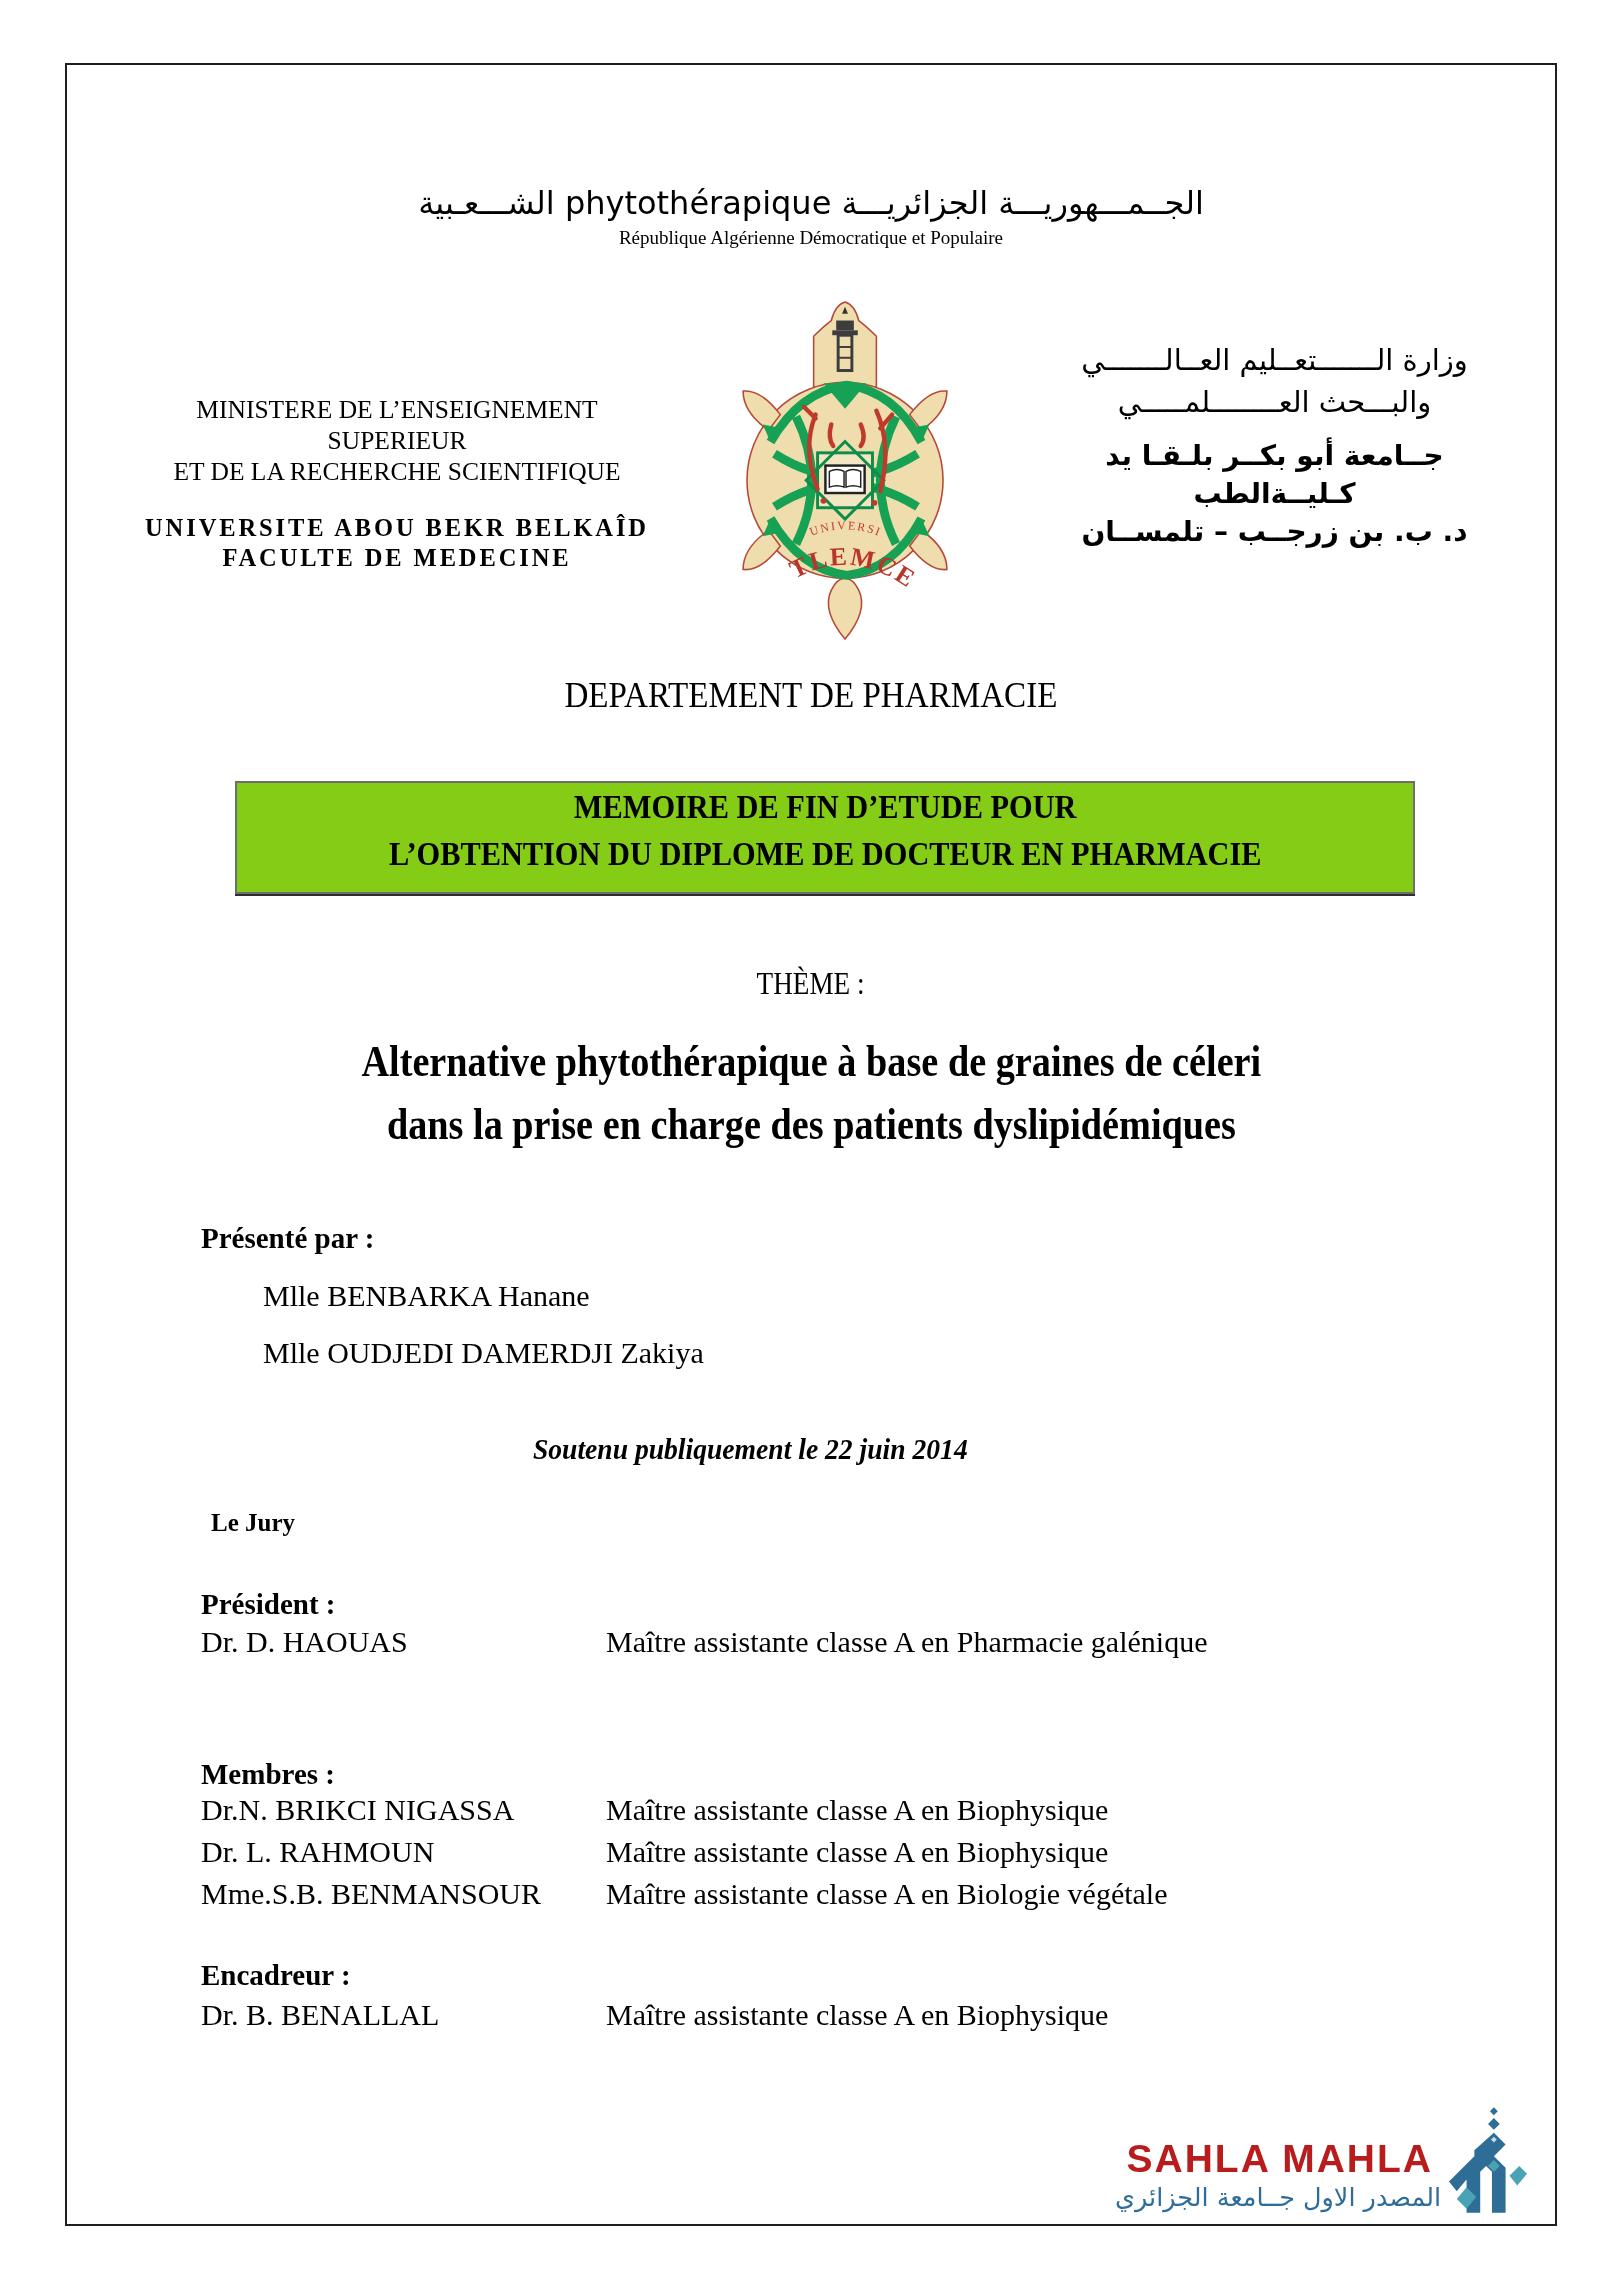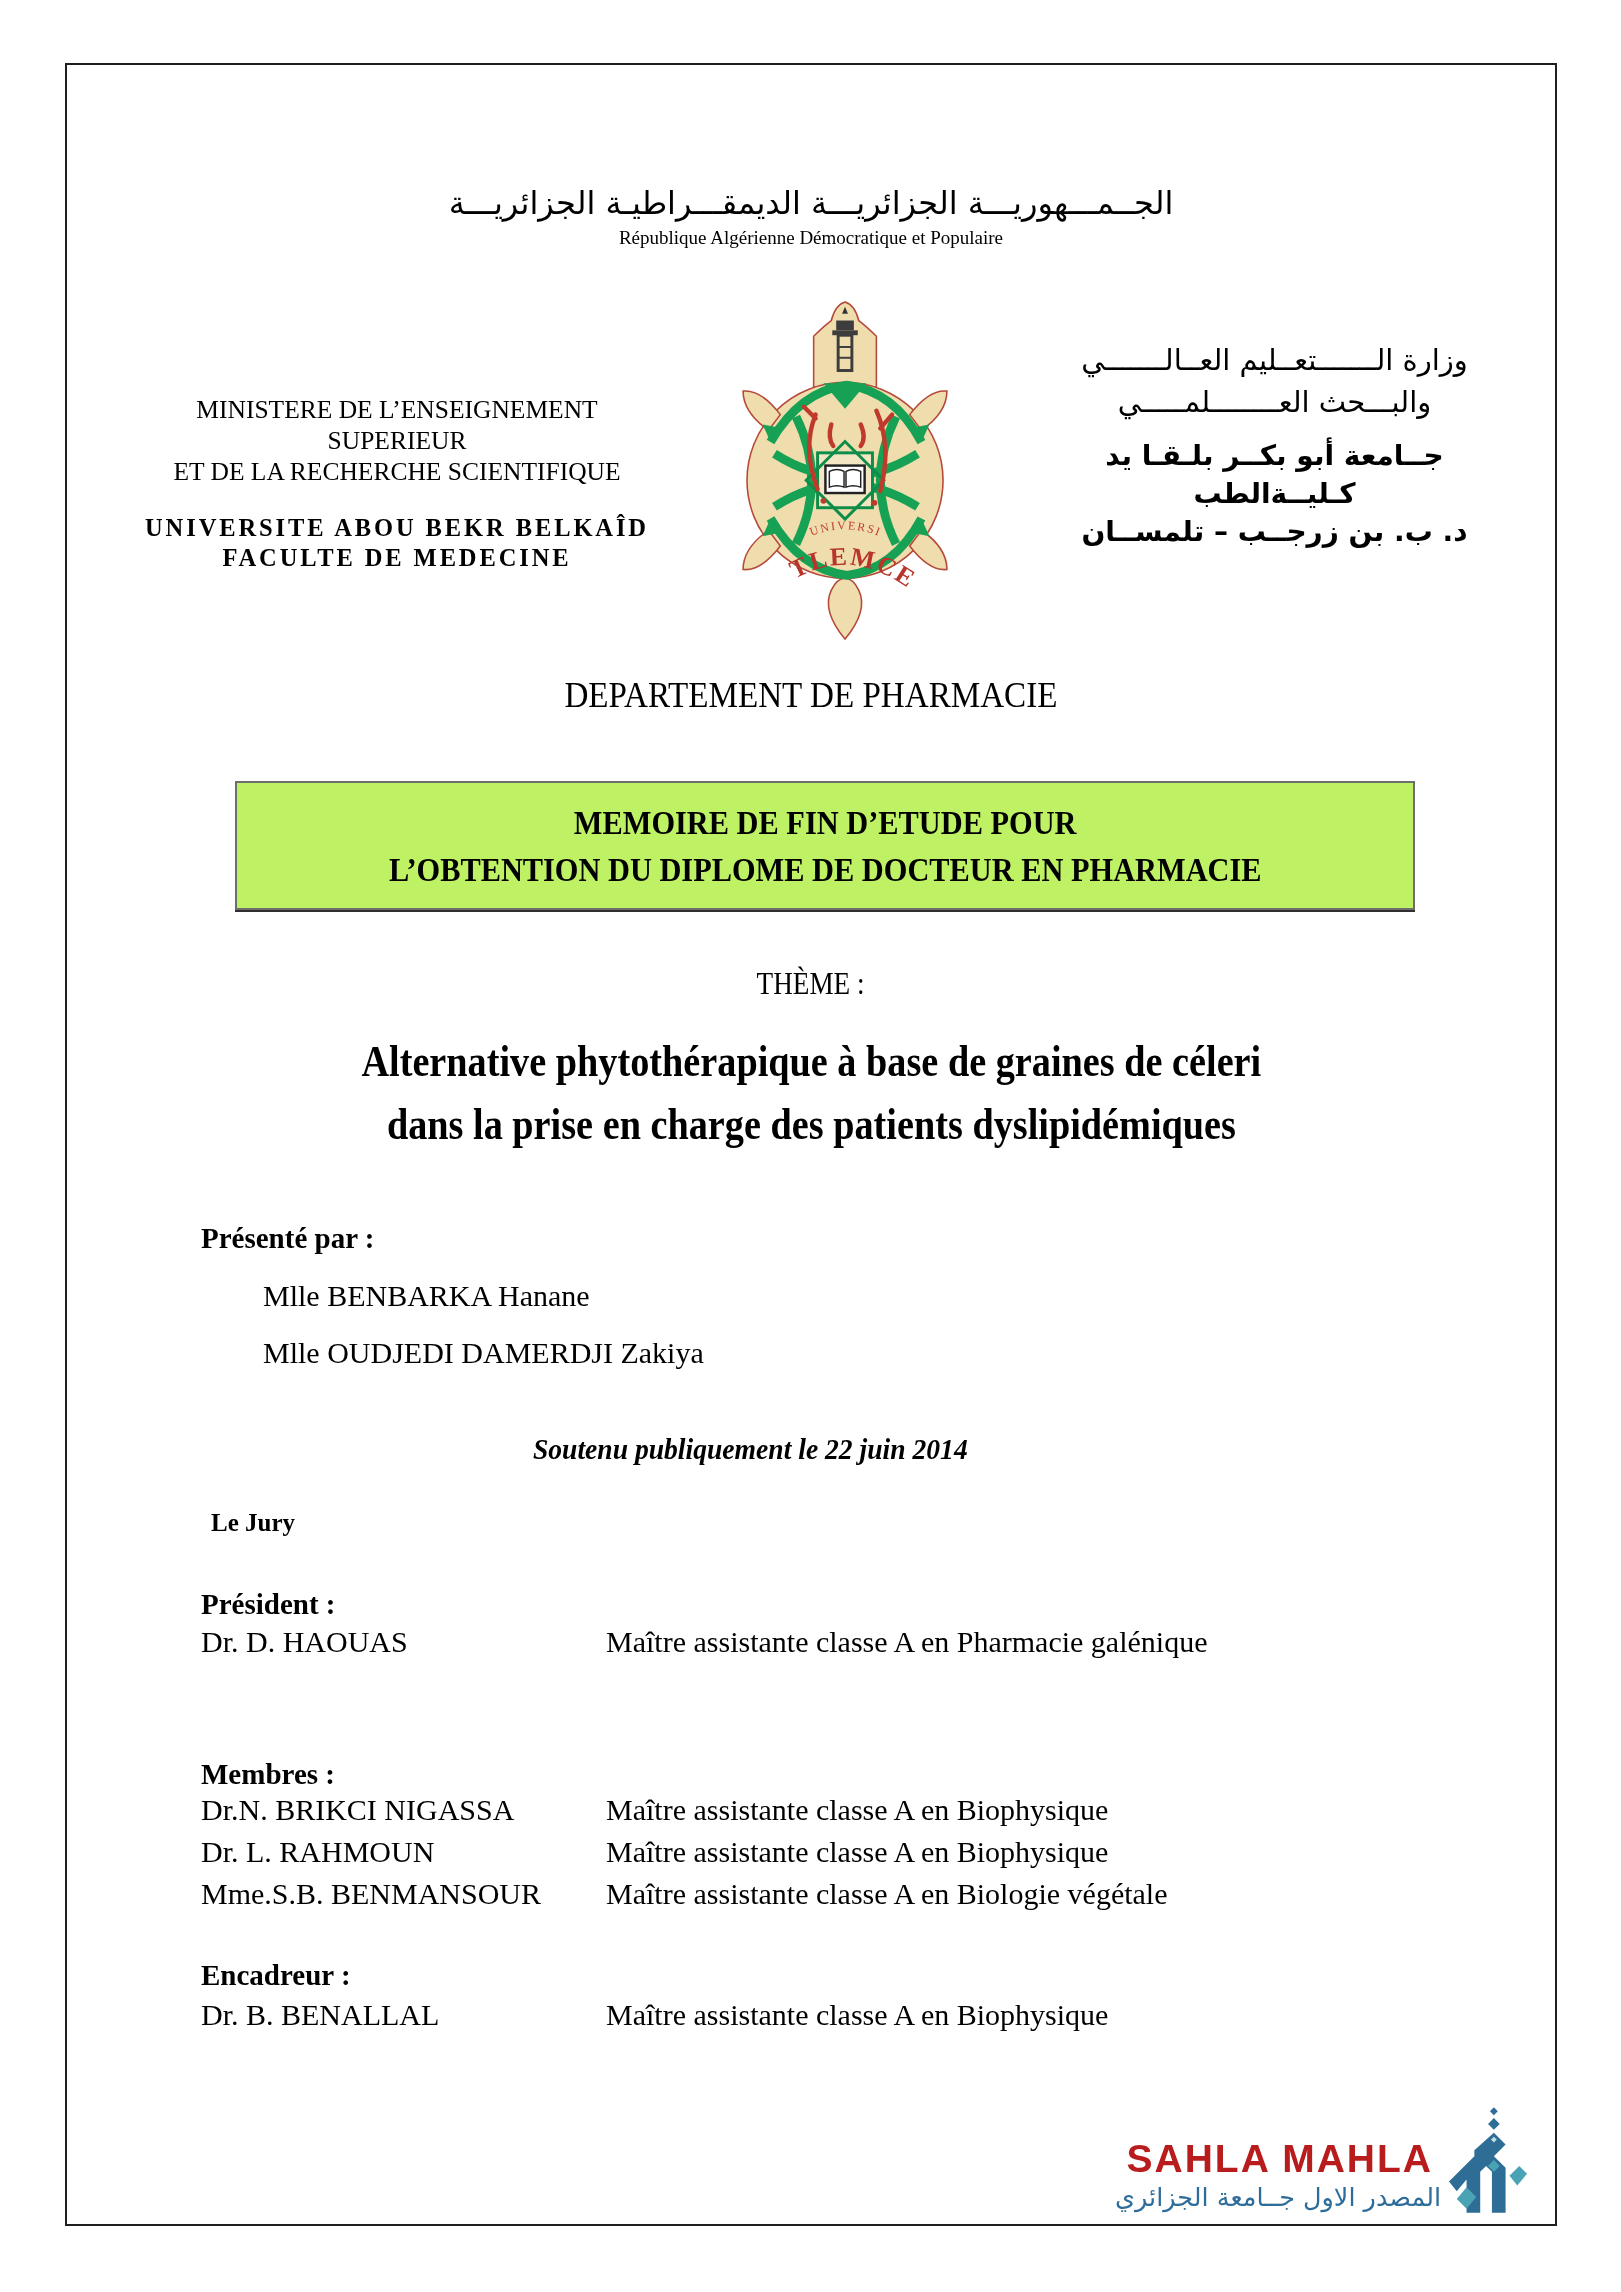--- a/index.html
+++ b/index.html
@@ -20,22 +20,22 @@
   .left-block .sm { font-size:25.5px; line-height:31px; }
   .left-block .bd { font-size:24.5px; line-height:30px; font-weight:bold; letter-spacing:2.9px; font-variant:small-caps; }
   .left-gap { height:25.5px; }
   .right-block  { left:1000px; top:339px; width:549px; }
   .right-block .rl { font-size:29px; line-height:42px; }
   .right-block .rb { font-size:28px; line-height:38px; font-weight:bold; }
   .right-gap { height:13.7px; }
   .department { left:65px; top:674px; width:1492px; font-size:36px; }
   .memo-box {
     left:235px; top:781px; width:1176px; height:108px;
-    background:#bef264; border:2px solid #6e6e6e; box-shadow:0 2px 0 #2f2f2f;
-    padding-top:17px;
+    background:#84cc16; border:2px solid #6e6e6e; box-shadow:0 2px 0 #2f2f2f;
+    padding-top:1px;
   }
   .memo-box .ln { font-size:33px; font-weight:bold; line-height:47px; text-align:center; }
   .theme  { left:65px; top:965px; width:1492px; font-size:32px; }
   .title-block { left:65px; top:1026px; width:1492px; }
   .title-block .tl { font-size:45px; font-weight:bold; line-height:55px; text-align:center;margin-top:8px; }
   .presente { left:201px; top:1222px; font-size:29px; font-weight:bold; }
   .student  { left:263px; font-size:30px; }
   .soutenu  { left:98px; top:1432px; width:1304px; font-size:30px; font-weight:bold; font-style:italic; }
   .jury-head { left:211px; top:1509px; font-size:25px; font-weight:bold; }
   .jlabel { left:201px; font-size:29px; font-weight:bold; }
@@ -47,21 +47,21 @@
     letter-spacing:2px; }
   .brand-tag  { left:961px; top:2182px; width:480px; text-align:right; font-size:25.5px; }
 </style>
 </head>
 <body>
 
 <div class="page">
 
   <div class="abs frame"></div>
 
-  <div class="abs ctr ar top-arabic">الجــمـــهوريـــة الجزائريـــة الديمقـــراطيـة الجزائريـــة</div>
+  <div class="abs ctr ar top-arabic">الجــمـــهوريـــة الجزائريـــة phytothérapique الشـــعـبية</div>
   <div class="abs ctr top-french">République Algérienne Démocratique et Populaire</div>
 
   <div class="abs ctr left-block">
     <div class="sm">MINISTERE DE L’ENSEIGNEMENT</div>
     <div class="sm">SUPERIEUR</div>
     <div class="sm">ET DE LA RECHERCHE SCIENTIFIQUE</div>
     <div class="left-gap"></div>
     <div class="bd">UNIVERSITE ABOU BEKR BELKAÎD</div>
     <div class="bd">FACULTE DE MEDECINE</div>
   </div>

